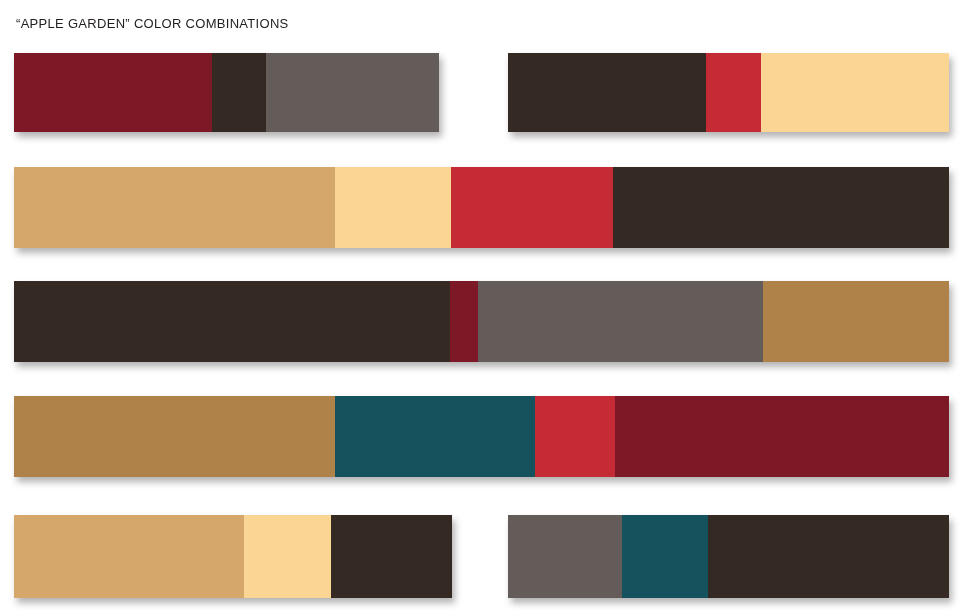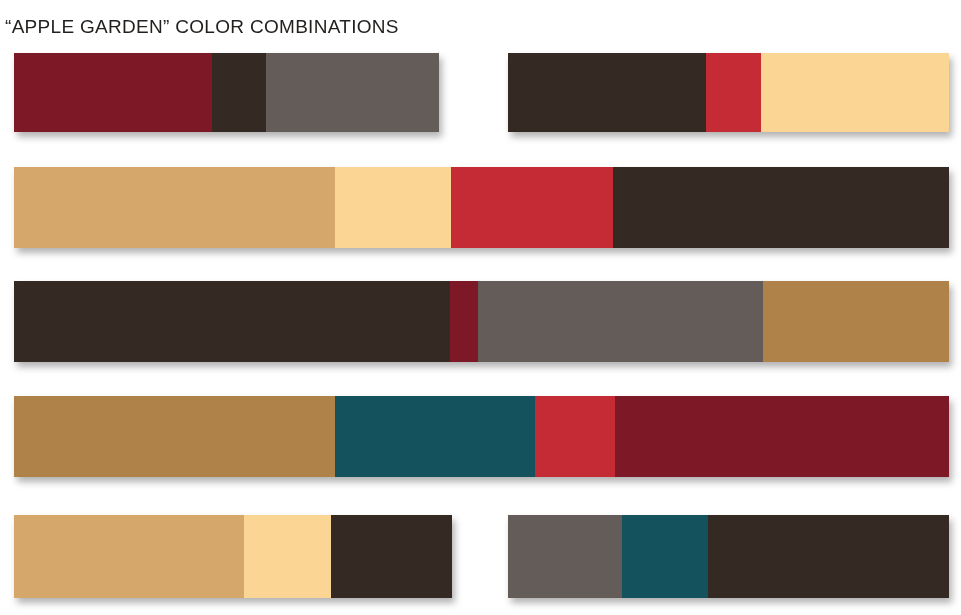--- a/index.html
+++ b/index.html
@@ -14,23 +14,23 @@
     overflow: hidden;
     position: relative;
   }
   .page {
     position: relative;
     width: 961px;
     height: 615px;
   }
   .title {
     position: absolute;
-    left: 5px;
+    left: 16px;
     top: 16px;
-    font-size: 19px;
+    font-size: 13px;
     letter-spacing: 0.3px;
     color: #221f1d;
     white-space: nowrap;
     font-weight: 400;
   }
   .bar {
     position: absolute;
     display: flex;
     flex-direction: row;
     box-shadow: 3px 5px 7px rgba(0,0,0,0.30);

